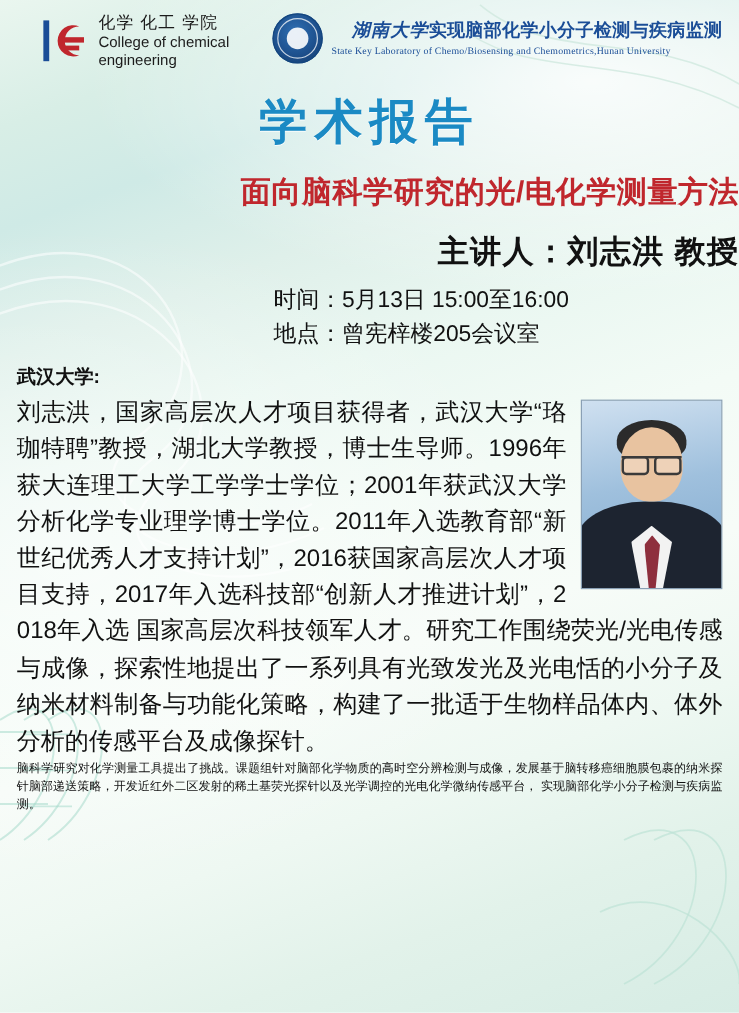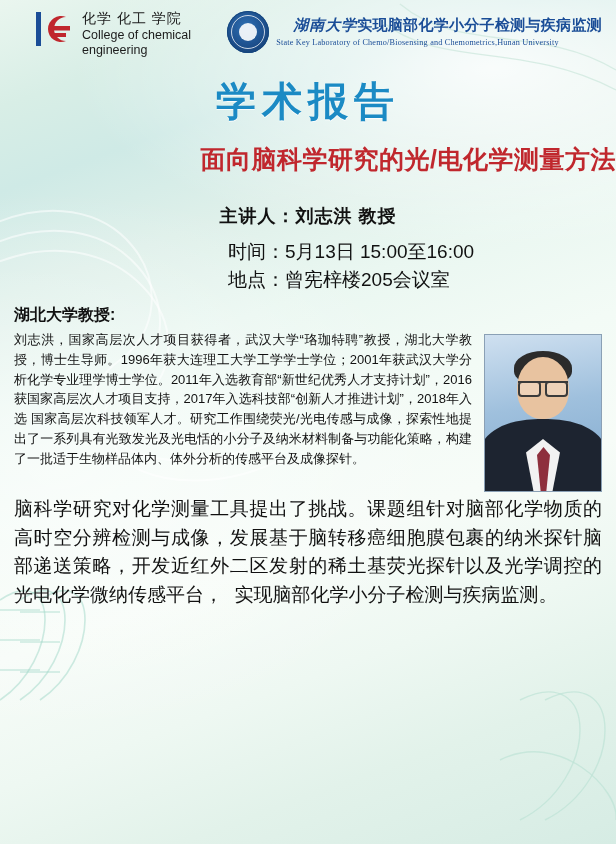--- a/index.html
+++ b/index.html
@@ -45,21 +45,21 @@
   .header {
     position: relative;
     height: 74px;
     padding: 10px 14px 0 14px;
     box-sizing: border-box;
     display: flex;
     align-items: flex-start;
   }
   .logo-block {
     display: flex;
-    align-items: flex-start;
+    align-items: center;
     gap: 8px;
     padding-left: 22px;
   }
   .logo-mark {
     width: 38px;
     height: 38px;
     flex: 0 0 38px;
     position: relative;
   }
   .school-names {
@@ -142,25 +142,25 @@
   }
   .title-sub {
     text-align: right;
     font-size: 25px;
     font-weight: bold;
     color: #c0272d;
     margin-top: 14px;
     letter-spacing: 0.5px;
   }
   .speaker-line {
-    text-align: center;
-    font-size: 18px;
-    font-weight: bold;
-    color: #111111;
-    margin-top: 28px;
+    text-align: right;
+    font-size: 26px;
+    font-weight: bold;
+    color: #111111;
+    margin-top: 16px;
     letter-spacing: 1px;
   }
   .meta {
     margin-top: 10px;
     padding-left: 228px;
     font-size: 19px;
     color: #111111;
     line-height: 1.45;
   }
   .meta .row { white-space: nowrap; }
@@ -251,34 +251,33 @@
   .portrait .tie {
     position: absolute;
     left: 50%;
     bottom: 0;
     width: 13px; height: 44px;
     margin-left: -6px;
     background: #8e2f3d;
     clip-path: polygon(50% 0, 100% 18%, 72% 100%, 28% 100%, 0 18%);
   }
   .para {
-    font-size: 13px;
+    font-size: 20px;
     line-height: 1.52;
     color: #111111;
     text-align: justify;
     word-break: break-all;
   }
   .abstract {
     clear: both;
-    font-size: 19px;
+    font-size: 10px;
     line-height: 1.5;
     color: #111111;
     text-align: justify;
     word-break: break-all;
-    font-family: Liberation Mono, monospace;
   }
 </style>
 </head>
 <body>
 
 <div class="poster">
 
   <div class="bg-deco">
     <svg viewBox="0 0 616 844" xmlns="http://www.w3.org/2000/svg">
       <g fill="none" stroke="#ffffff" stroke-opacity="0.55" stroke-width="2">
@@ -345,21 +344,21 @@
     <div class="row">
       <span>时间：</span><span>5月13日  15:00至16:00</span>
     </div>
     <div class="row">
       <span>地点：</span><span>曾宪梓楼205会议室</span>
     </div>
   </div>
 
   <div class="content">
 
-    <div class="sect-title">湖北大学教授:</div>
+    <div class="sect-title">武汉大学:</div>
 
     <div class="bio-wrap">
       <div class="portrait">
         <div class="body"></div>
         <div class="shirt"></div>
         <div class="tie"></div>
         <div class="hair"></div>
         <div class="head"></div>
         <div class="glasses"></div>
       </div>

